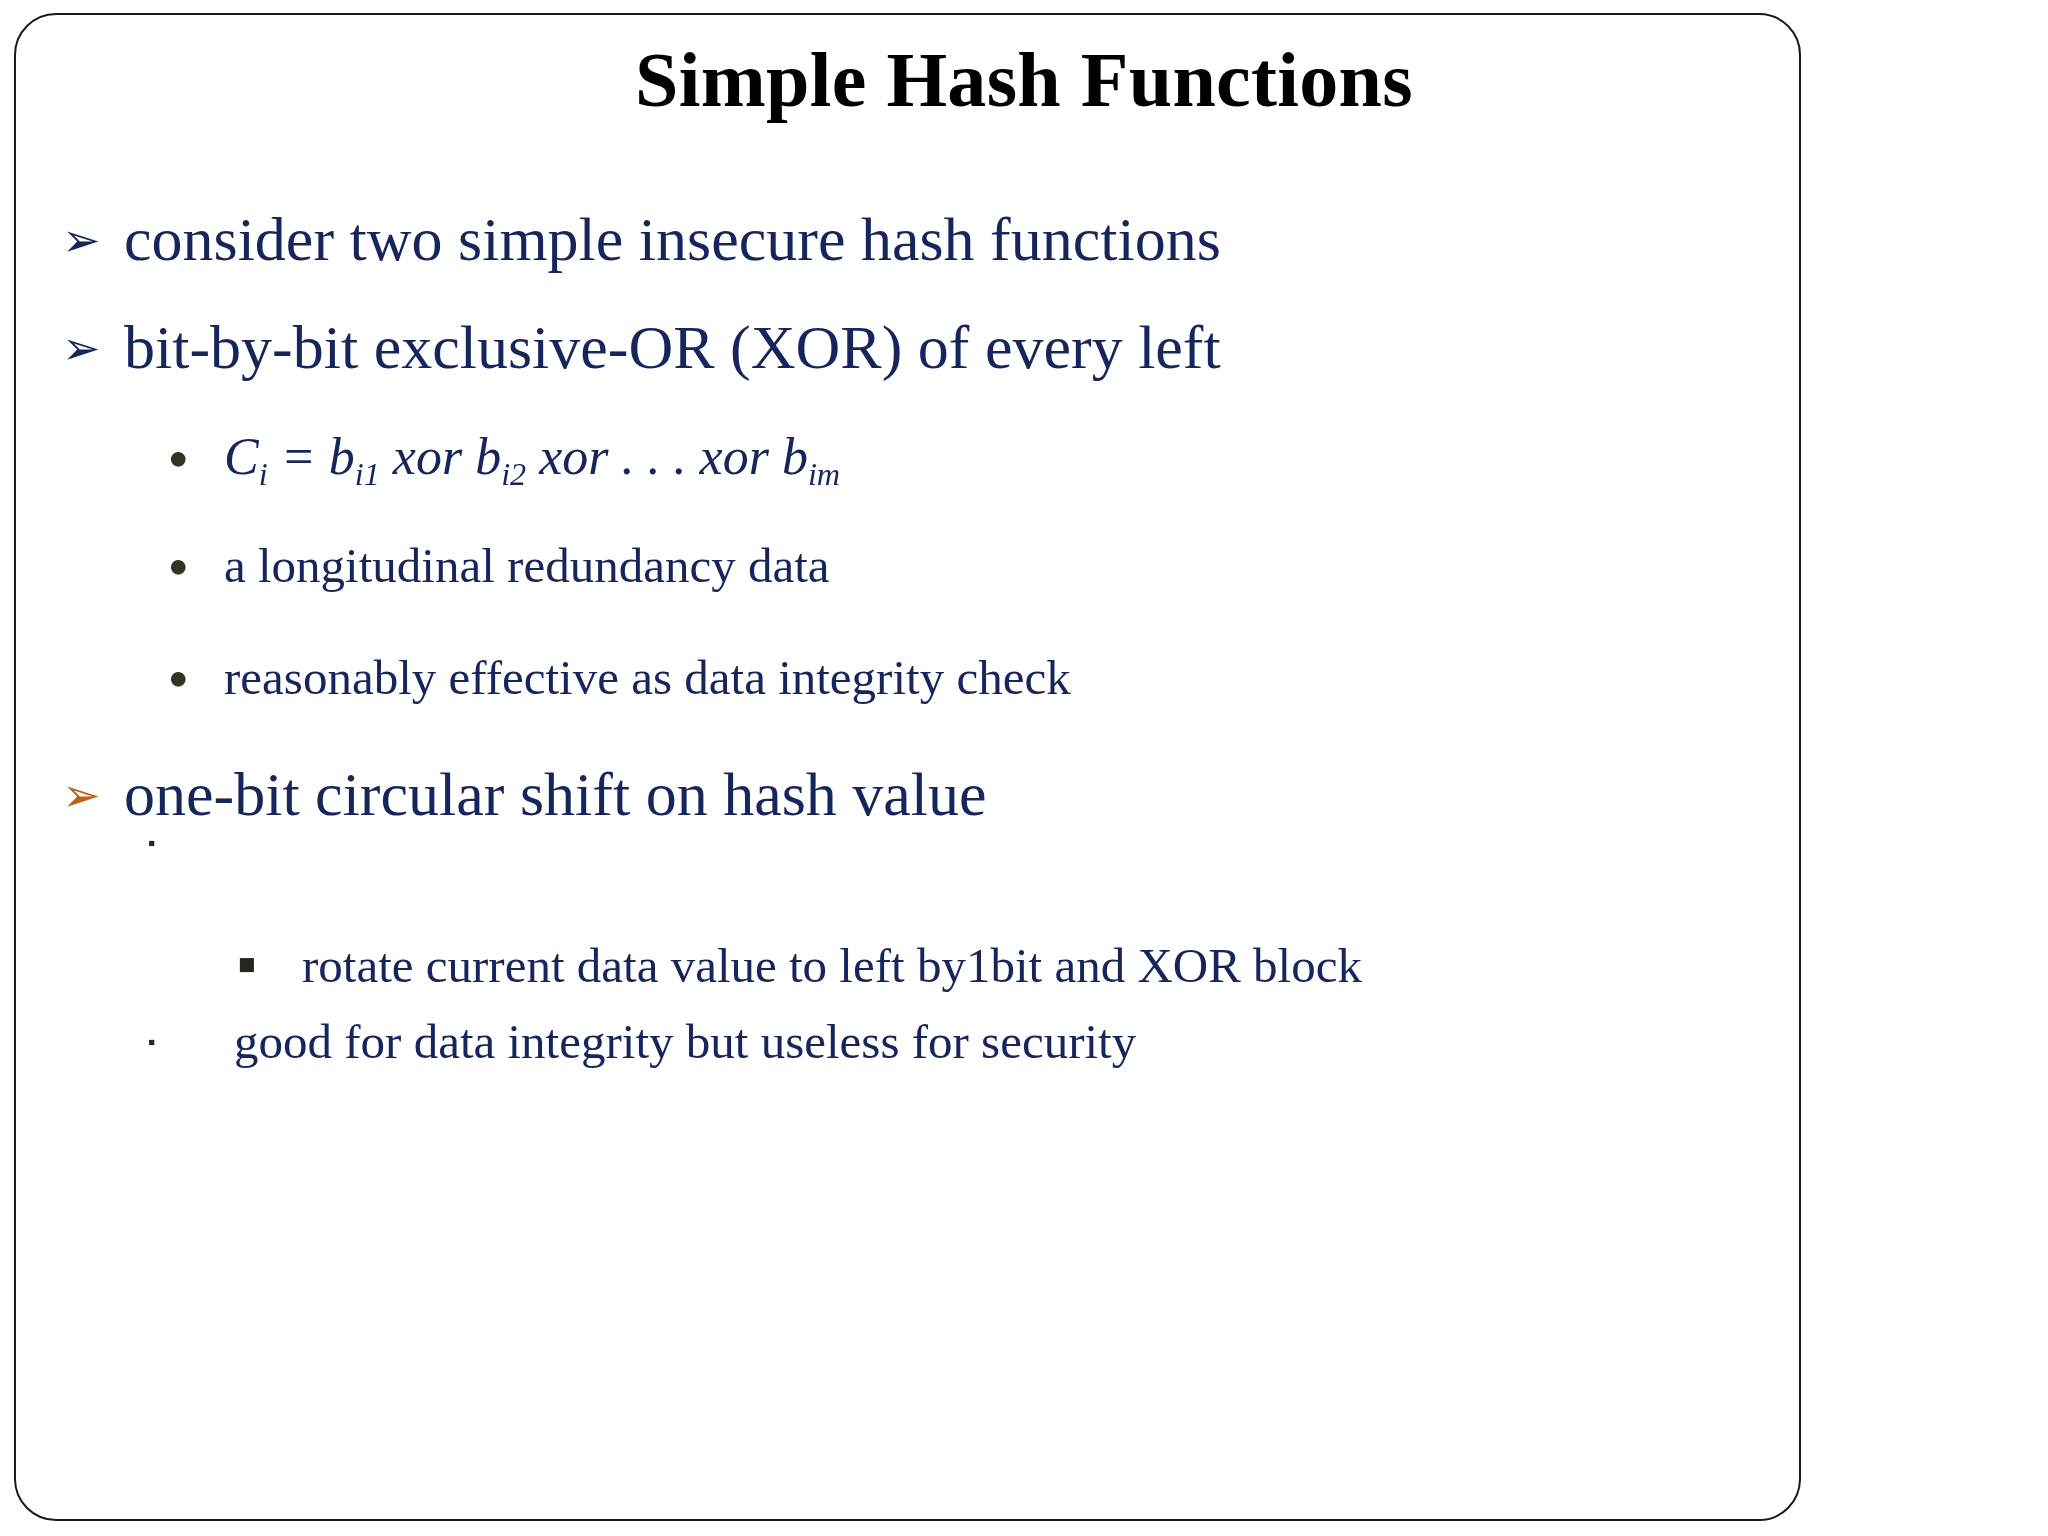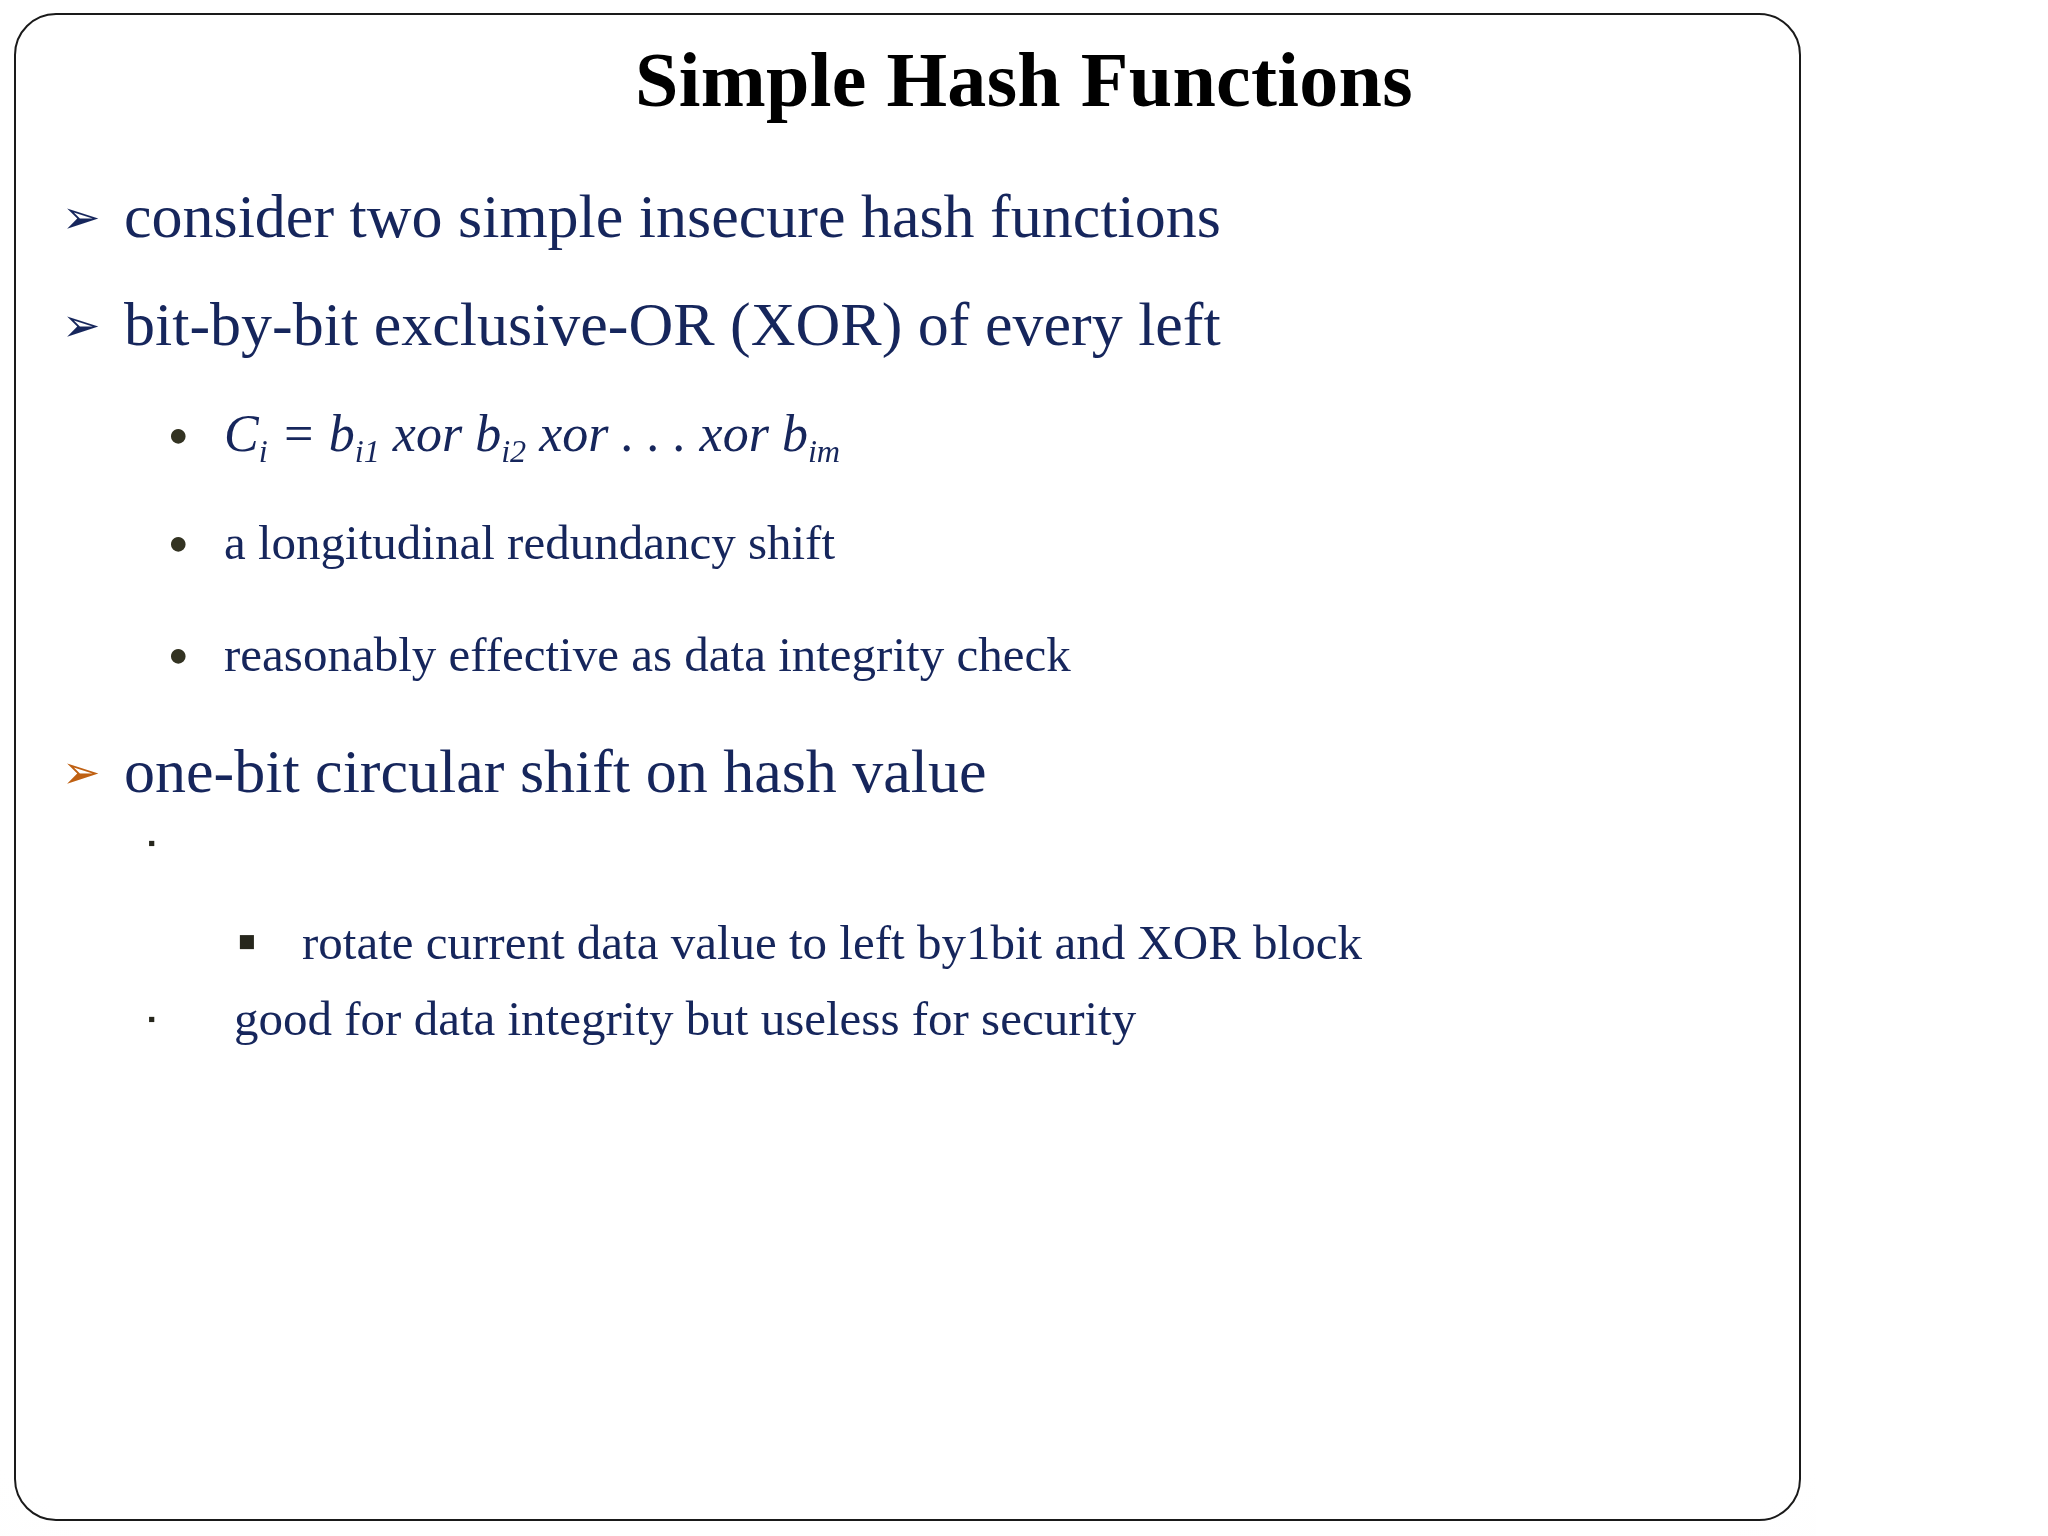--- a/index.html
+++ b/index.html
@@ -73,20 +73,21 @@
   .bullet {
     flex: 0 0 auto;
     display: inline-block;
     text-align: left;
     line-height: 1;
   }
 
   .row-text {
     flex: 0 0 auto;
     display: inline-block;
+    margin-top: 23px;
   }
 
   
   .lvl1 {
     font-size: 62px;
     line-height: 1.0;
   }
   .lvl1 .bullet {
     width: 62px;
     font-size: 46px;
@@ -182,21 +183,21 @@
 
     <div class="row lvl2" id="row-formula">
       <span class="bullet">●</span>
       <span class="row-text math">
         <span>C</span><span class="sub">i</span><span> = </span><span>b</span><span class="sub">i1</span><span> xor </span><span>b</span><span class="sub">i2</span><span> xor </span><span>. . . </span><span>xor </span><span>b</span><span class="sub">im</span>
       </span>
     </div>
 
     <div class="row lvl2" id="row-lrc">
       <span class="bullet">●</span>
-      <span class="row-text">a longitudinal redundancy shift</span>
+      <span class="row-text">a longitudinal redundancy data</span>
     </div>
 
     <div class="row lvl2" id="row-reason">
       <span class="bullet">●</span>
       <span class="row-text">reasonably effective as data integrity check</span>
     </div>
 
     <div class="row lvl1" id="row-onebit">
       <span class="bullet arrow-orange">➢</span>
       <span class="row-text">one-bit circular shift on hash value</span>

